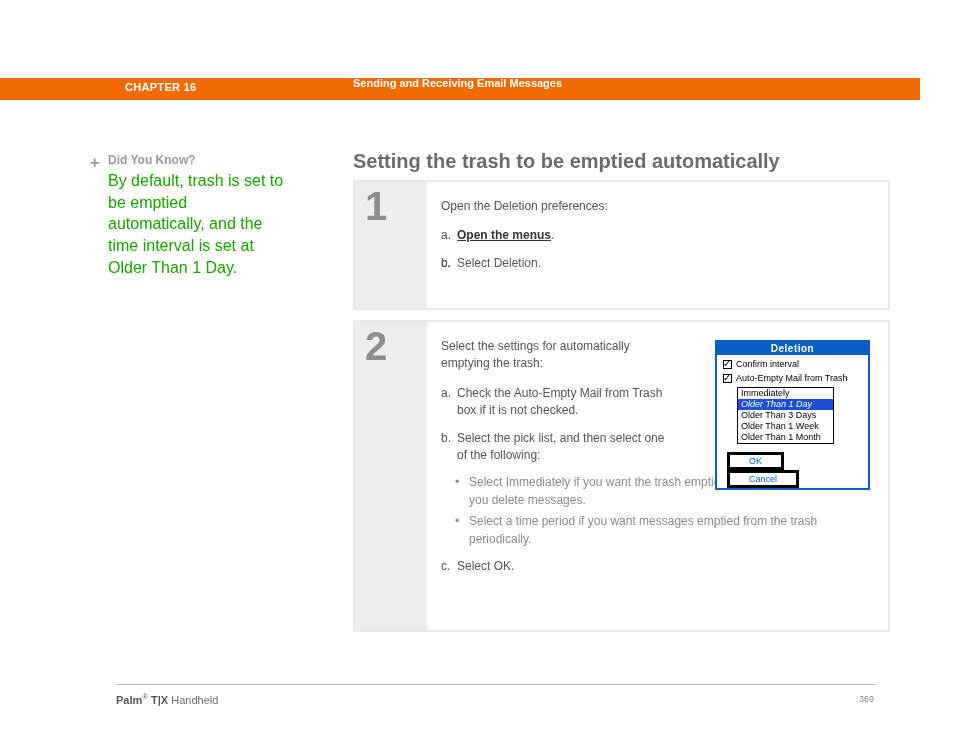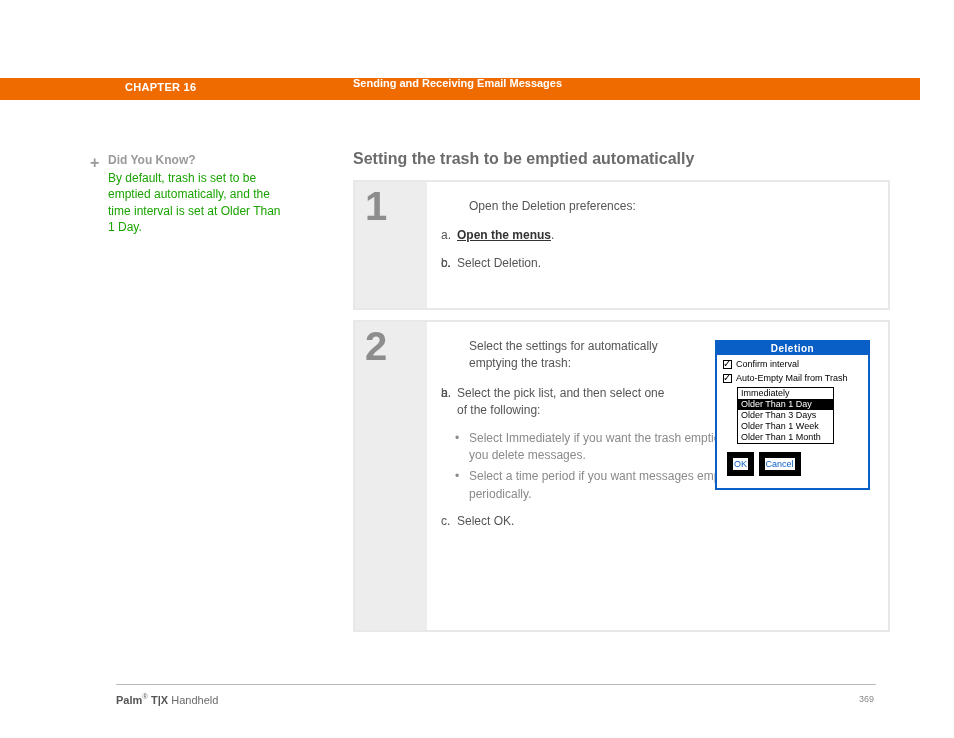--- a/index.html
+++ b/index.html
@@ -4,49 +4,49 @@
 <style>
   * { box-sizing: border-box; margin: 0; padding: 0; }
   html, body { width: 954px; height: 738px; background: #fff; font-family: Arial, Helvetica, sans-serif; color: #555; }
   .page { position: relative; width: 954px; height: 738px; background: #fff; }
   .orange-bar { position: absolute; left: 0; top: 78px; width: 920px; height: 22px; background: #ef6b00; }
   .chapter { position: absolute; left: 125px; top: 81px; font-size: 11px; font-weight: bold; color: #fff; letter-spacing: 0.3px; }
   .banner-title { position: absolute; left: 353px; top: 77px; font-size: 11px; font-weight: bold; color: #fff; }
   .sidebar { position: absolute; left: 108px; top: 152px; width: 180px; font-size: 12px; line-height: 1.35; }
   .plus { position: absolute; left: -18px; top: 0; font-size: 16px; font-weight: bold; color: #9a9a9a; }
   .dyk-hd { font-weight: bold; color: #9a9a9a; font-size: 12px; margin-bottom: 2px; }
-  .dyk-body { color: #19a400; font-size: 12px; }
-  .section-title { position: absolute; left: 353px; top: 150px; font-size: 16px; font-weight: bold; color: #6b6b6b; }
+  .dyk-body { color: #19a400; font-size: 16px; }
+  .section-title { position: absolute; left: 353px; top: 150px; font-size: 20px; font-weight: bold; color: #6b6b6b; }
   .step-box { position: absolute; left: 353px; width: 537px; border: 2px solid #e8e8e8; background: #fff; }
   .step1 { top: 180px; height: 130px; }
   .step2 { top: 320px; height: 312px; }
   .num-col { position: absolute; left: 0; top: 0; bottom: 0; width: 72px; background: #ededed; }
   .num { position: absolute; left: 10px; top: 2px; font-size: 40px; font-weight: 900; color: #8d8d8d; font-family: Arial, sans-serif; }
   .body { position: absolute; left: 86px; top: 16px; right: 12px; font-size: 12px; color: #555; line-height: 1.45; }
-  .p { margin-bottom: 12px; margin-left: 28px; }
+  .p { margin-bottom: 12px; }
   .ol-item { margin-bottom: 10px; padding-left: 16px; position: relative; }
   .ol-item .lbl { position: absolute; left: 0; top: 0; }
   .link { color: #333; font-weight: bold; text-decoration: underline; }
   .bul { padding-left: 28px; position: relative; color: #8a8a8a; margin-bottom: 4px; }
   .bul::before { content: "•"; position: absolute; left: 14px; top: 0; }
   .done-row { margin-top: 10px; }
   .done-ico { display: inline-block; vertical-align: middle; margin-right: 6px; }
   .done-txt { font-weight: bold; color: #777; font-size: 12px; vertical-align: middle; }
   .s2-text { width: 225px; }
   .palm-ui { position: absolute; right: 18px; top: 18px; width: 155px; height: 150px; border: 2px solid #0a5fc7; background: #fff; font-family: Tahoma, Arial, sans-serif; }
   .palm-title { background: #0a5fc7; color: #fff; text-align: center; font-size: 10px; font-weight: bold; padding: 1px 0; letter-spacing: 0.5px; }
   .palm-body { padding: 4px 6px; font-size: 9px; color: #000; }
   .chk-row { margin-bottom: 4px; }
   .chk { display: inline-block; width: 9px; height: 9px; border: 1px solid #000; margin-right: 4px; position: relative; vertical-align: middle; }
   .chk.checked::after { content: "✓"; position: absolute; left: -1px; top: -3px; font-size: 10px; }
   .picklist { border: 1px solid #000; margin: 2px 0 8px 14px; width: 97px; }
   .pick-item { padding: 0 3px; font-size: 9px; line-height: 11px; }
-  .pick-item.sel { background: #000000; color: #fff; }
+  .pick-item.sel { background: #1d4ed8; color: #fff; font-style: italic; }
   .palm-btns { padding-left: 4px; }
-  .pbtn { display: inline-block; border: 6px solid #000000; border-radius: 0; padding: 0 1px; font-size: 9px; color: #0a5fc7; margin-right: 2px; line-height: 12px; }
+  .pbtn { display: inline-block; border: 3px solid #000000; border-radius: 0; padding: 0 19px; font-size: 9px; color: #0a5fc7; margin-right: 2px; line-height: 12px; }
   .footer-rule { position: absolute; left: 116px; top: 684px; width: 760px; height: 1px; background: #bbb; }
   .footer-left { position: absolute; left: 116px; top: 692px; font-size: 11px; color: #6b6b6b; }
   .footer-left b { color: #555; }
   .footer-right { position: absolute; right: 80px; top: 694px; font-size: 9px; color: #888; }
   sup { font-size: 0.7em; }
 </style>
 </head>
 <body>
 <div class="page">
 
@@ -84,20 +84,21 @@
 
 <div class="step-box step2">
   <div class="num-col">
     <div class="num">2</div>
   </div>
   <div class="body">
     <div class="s2-text">
       <div class="p">Select the settings for automatically emptying the trash:</div>
       <div class="ol-item">
         <span class="lbl">a.</span>
+        <span>Check the Auto-Empty Mail from Trash box if it is not checked.</span>
       </div>
       <div class="ol-item">
         <span class="lbl">b.</span>
         <span>Select the pick list, and then select one of the following:</span>
       </div>
     </div>
     <div class="bul">Select Immediately if you want the trash emptied automatically each time you delete messages.</div>
     <div class="bul">Select a time period if you want messages emptied from the trash periodically.</div>
     <div class="ol-item" style="margin-top:10px">
       <span class="lbl">c.</span>

